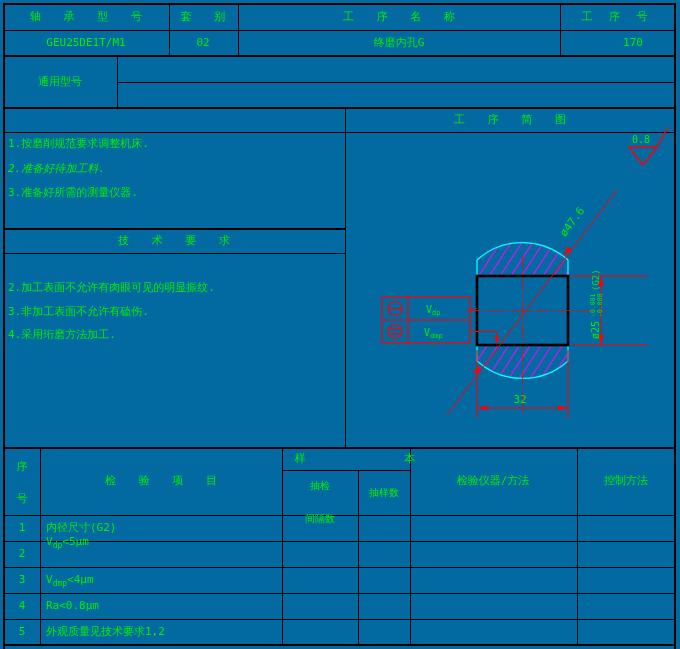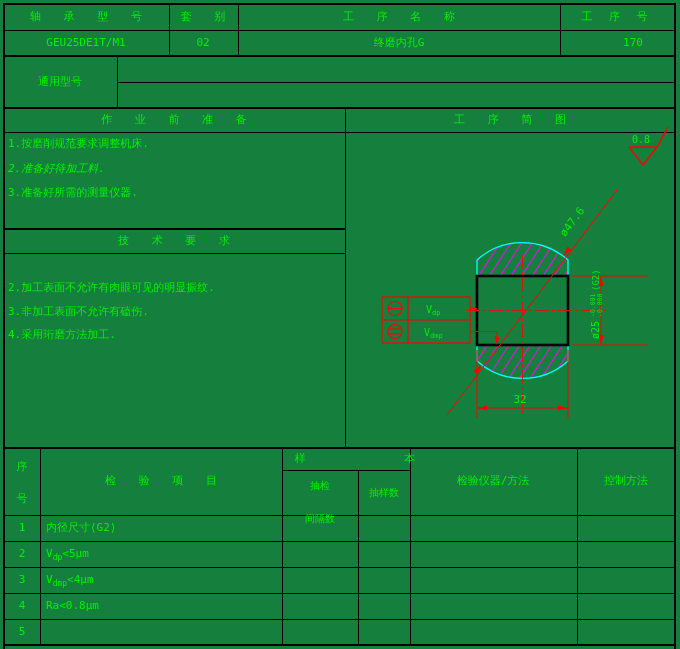--- a/index.html
+++ b/index.html
@@ -1,16 +1,16 @@
 <!DOCTYPE html>
 <html><head>
 <meta charset="utf-8">
 <style>
   html,body{margin:0;padding:0;background:#ffffff;}
-  #sheet{position:relative;width:680px;height:649px;background:#15803d;overflow:hidden;
+  #sheet{position:relative;width:680px;height:649px;background:#0369a1;overflow:hidden;
          font-family:"DejaVu Sans Mono","DejaVu Sans",sans-serif;}
   .hl{position:absolute;height:1px;background:#000;}
   .vl{position:absolute;width:1px;background:#000;}
   .thick{height:2px;}
   .vthick{width:2px;}
   .t{position:absolute;color:#00f000;font-size:11px;white-space:nowrap;line-height:14px;}
   .tc{transform:translate(-50%,-50%);}
   .wide{letter-spacing:8px;}
   .sp40{letter-spacing:46px;margin-left:9px;}
   .small{font-size:10px;}
@@ -56,21 +56,20 @@
   <div class="t tc wide" style="left:90px;top:17px">轴 承 型 号</div>
   <div class="t tc wide" style="left:207px;top:17px">套 别</div>
   <div class="t tc wide" style="left:403px;top:17px">工 序 名 称</div>
   <div class="t tc" style="left:617px;top:17px;letter-spacing:5px">工 序 号</div>
   <div class="t tc" style="left:86px;top:43px">GEU25DE1T/M1</div>
   <div class="t tc" style="left:203px;top:43px">02</div>
   <div class="t tc" style="left:399px;top:43px">终磨内孔G</div>
   <div class="t tc" style="left:633px;top:43px">170</div>
   <div class="t tc" style="left:60px;top:82px">通用型号</div>
 
-  <div class="t tc wide" style="left:178px;top:120px">作 业 前 准 备</div>
   <div class="t tc wide" style="left:178px;top:241px">技 术 要 求</div>
   <div class="t tc wide" style="left:514px;top:120px">工 序 简 图</div>
 
   <svg style="position:absolute;left:346px;top:125px" width="330" height="321" viewBox="0 0 330 321">
     <defs>
       <pattern id="hatch" patternUnits="userSpaceOnUse" width="9" height="9" patternTransform="rotate(33)">
         <line x1="4.5" y1="0" x2="4.5" y2="9" stroke="#ff00ff" stroke-width="1"></line>
       </pattern>
     </defs>
 
@@ -140,19 +139,20 @@
 
 <div class="t" style="left: 8px; top: 137px;">1.按磨削规范要求调整机床.</div>
     <div class="t" style="left: 8px; top: 162px; font-style: italic;">2.准备好待加工料.</div>
     <div class="t" style="left: 8px; top: 186px;">3.准备好所需的测量仪器.</div>
     <div class="t" style="left: 8px; top: 281px;">2.加工表面不允许有肉眼可见的明显振纹.</div>
     <div class="t" style="left: 8px; top: 305px;">3.非加工表面不允许有磕伤.</div>
     <div class="t" style="left: 8px; top: 328px;">4.采用珩磨方法加工.</div>
     <div class="t" style="left: 4px; top: 515px; width: 36px; height: 26px; line-height: 26px; text-align: center;">1</div>
     <div class="t" style="left: 46px; top: 515px; height: 26px; line-height: 26px;"><span>内径尺寸⟨G2⟩</span></div>
     <div class="t" style="left: 4px; top: 541px; width: 36px; height: 26px; line-height: 26px; text-align: center;">2</div>
-    <div class="t" style="left: 46px; top: 541px; height: 26px; line-height: 26px;"><span>V</span><sub>dp</sub><span>&lt;5μm</span></div>
+    <div class="t" style="left: 46px; top: 529px; height: 26px; line-height: 26px;"><span>V</span><sub>dp</sub><span>&lt;5μm</span></div>
     <div class="t" style="left: 4px; top: 567px; width: 36px; height: 26px; line-height: 26px; text-align: center;">3</div>
     <div class="t" style="left: 46px; top: 567px; height: 26px; line-height: 26px;"><span>V</span><sub>dmp</sub><span>&lt;4μm</span></div>
     <div class="t" style="left: 4px; top: 593px; width: 36px; height: 26px; line-height: 26px; text-align: center;">4</div>
     <div class="t" style="left: 46px; top: 593px; height: 26px; line-height: 26px;"><span>Ra&lt;0.8μm</span></div>
     <div class="t" style="left: 4px; top: 619px; width: 36px; height: 26px; line-height: 26px; text-align: center;">5</div>
+    <div class="t" style="left: 46px; top: 619px; height: 26px; line-height: 26px;"><span>外观质量见技术要求1,2</span></div>
   </div>
 
 </body></html>

